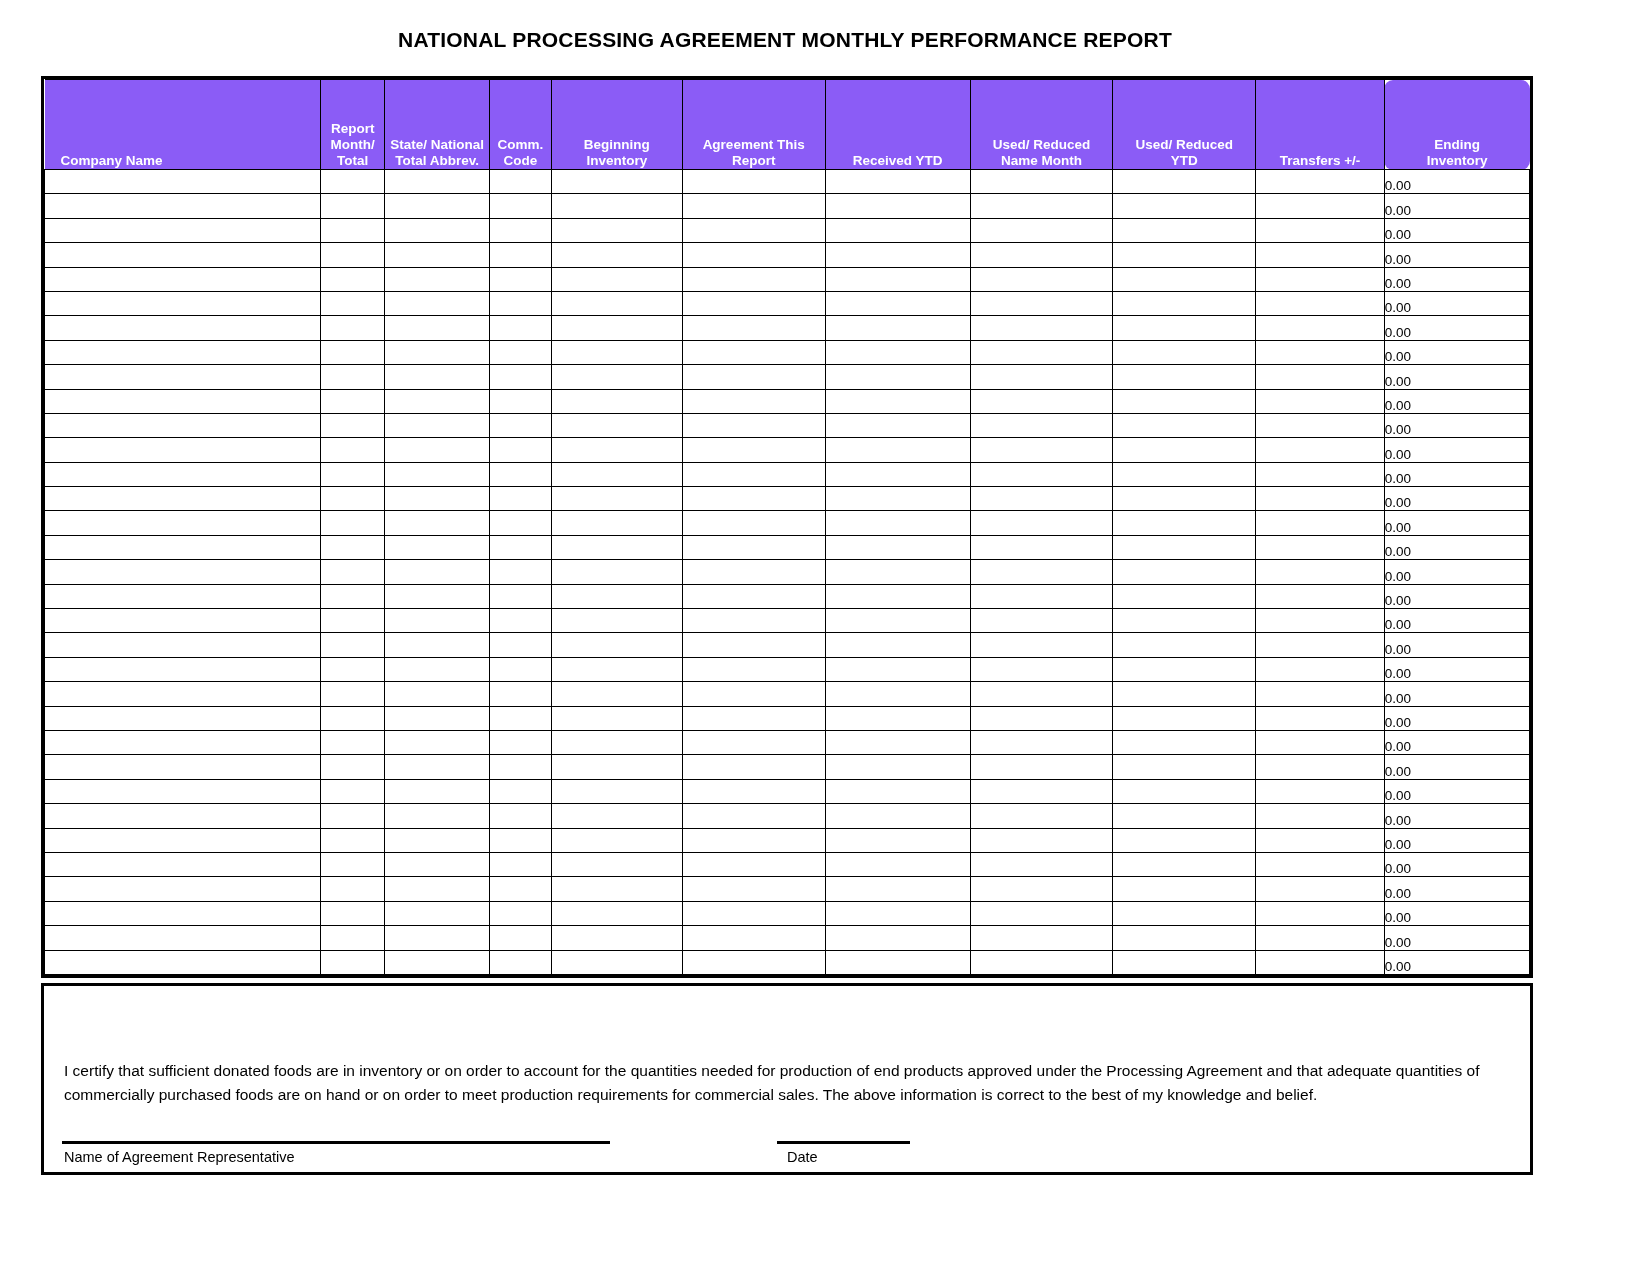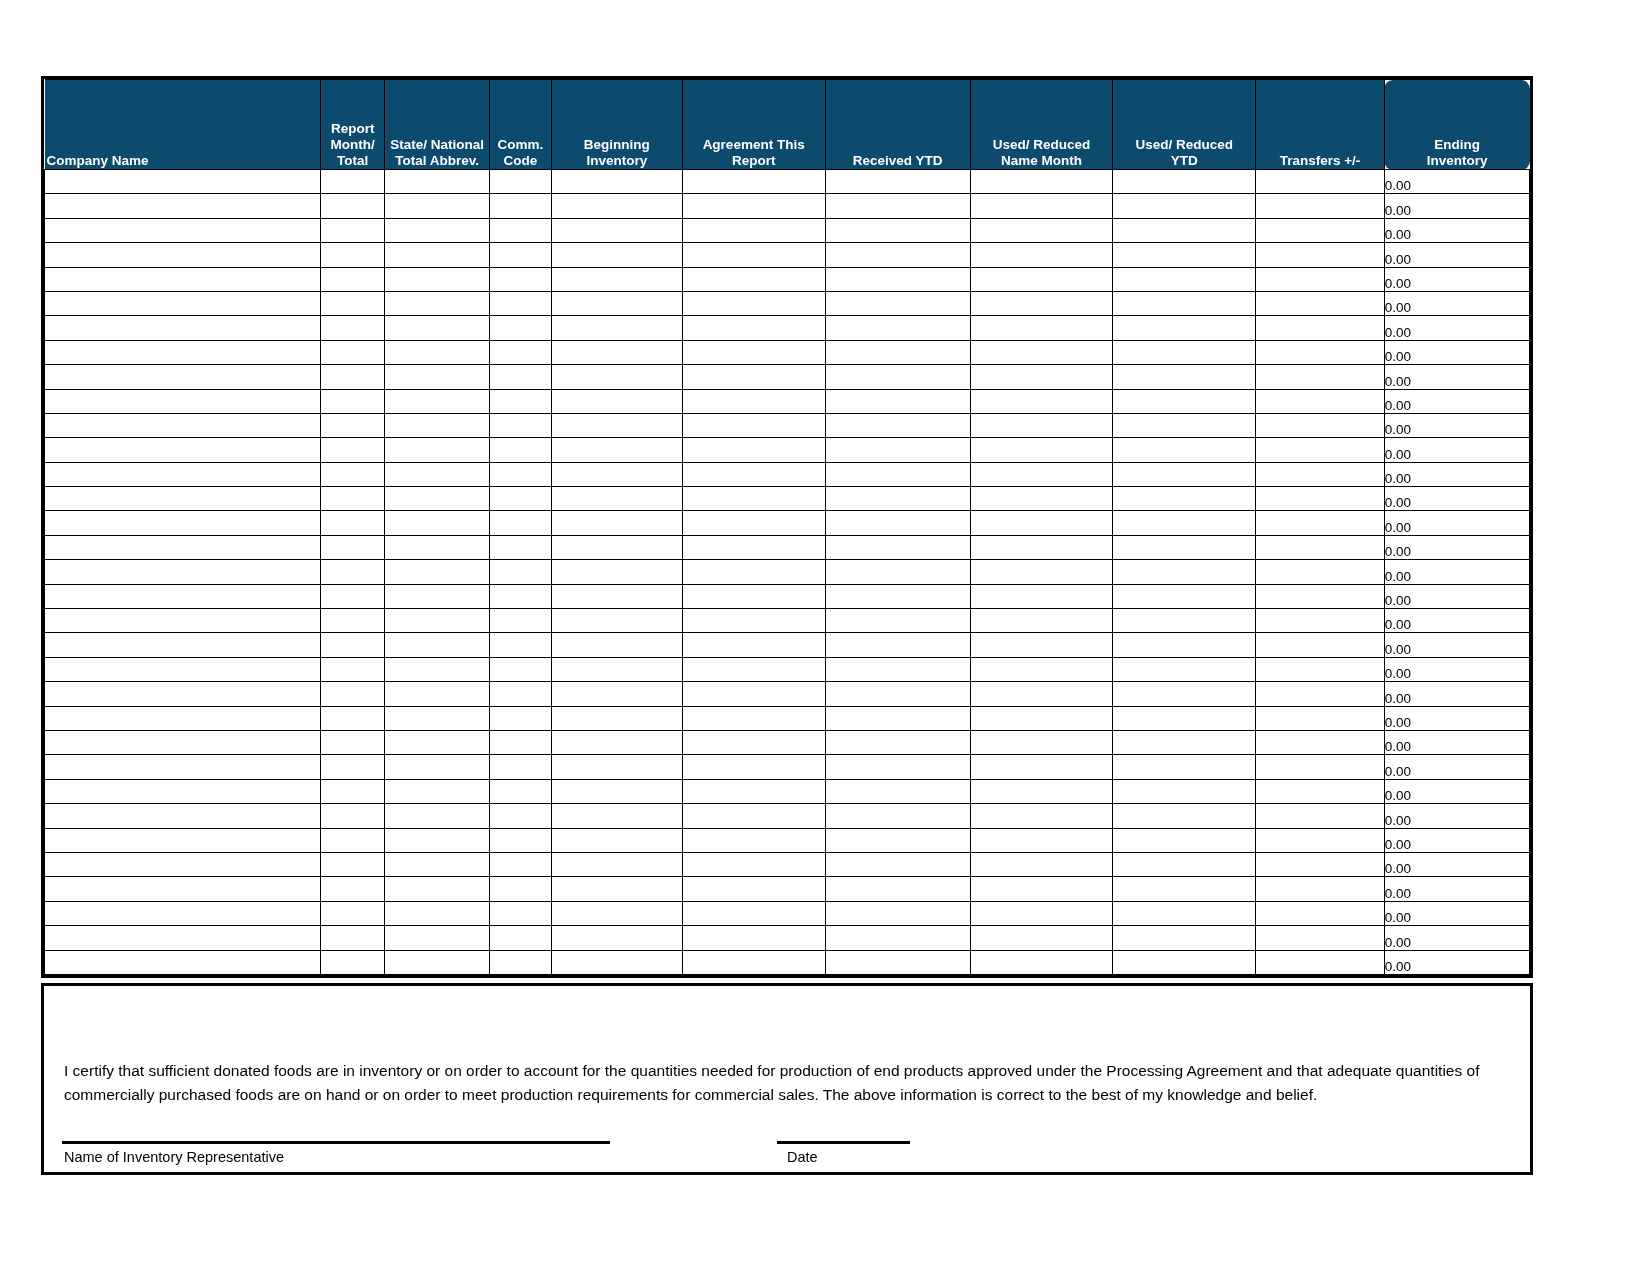--- a/index.html
+++ b/index.html
@@ -46,37 +46,37 @@
     border-collapse: collapse;
     width: 100%;
     table-layout: fixed;
   }
   table.grid td, table.grid th {
     border: 1px solid #000;
     padding: 0;
     margin: 0;
   }
   thead th {
-    background: #0c4a6e;
+    background: #8b5cf6;
     color: #ffffff;
     font-size: 13.5px;
     font-weight: bold;
     height: 90px;
     vertical-align: bottom;
     padding: 0 4px 5px 4px;
     box-sizing: border-box;
     border: 1px solid #ffffff;
     border-top: none;
     border-bottom: 2px solid #000;
     line-height: 1.18;
     text-align: center;
   }
   thead th.left-head {
     text-align: left;
-    padding-left: 2px;
+    padding-left: 16px;
   }
   thead th.first {
     border-left: none;
   }
   thead th.last {
     border-right: none;
     border-radius: 9px;
   }
   tbody td {
     height: 24.4px;
@@ -145,20 +145,21 @@
     bottom: 7px;
   }
   .sig-label.name { left: 20px; }
   .sig-label.date { left: 743px; }
 </style>
 </head>
 <body>
 
 <div class="page">
 
+  <div class="report-title">NATIONAL PROCESSING AGREEMENT MONTHLY PERFORMANCE REPORT</div>
 
   <div class="table-wrap">
     <table class="grid">
       <colgroup>
         <col class="c-company">
           <col class="c-month">
           <col class="c-state">
           <col class="c-comm">
         <col class="c-begin">
           <col class="c-recmonth">
@@ -645,19 +646,19 @@
           </tr>
         </tbody>
     </table>
   </div>
 
   <div class="cert-box">
     <div class="cert-text">I certify that sufficient donated foods are in inventory or on order to account for the quantities needed for production of end products approved under the Processing Agreement and that adequate quantities of commercially purchased foods are on hand or on order to meet production requirements for commercial sales.  The above information is correct to the best of my knowledge and belief.</div>
 
     <div class="sig-row">
       <div class="sig-line name"></div>
-      <div class="sig-label name">Name of Inventory Representative</div>
+      <div class="sig-label name">Name of Agreement Representative</div>
       <div class="sig-line date"></div>
       <div class="sig-label date">Date</div>
     </div>
   </div>
 
 </div>
 
 </body></html>

